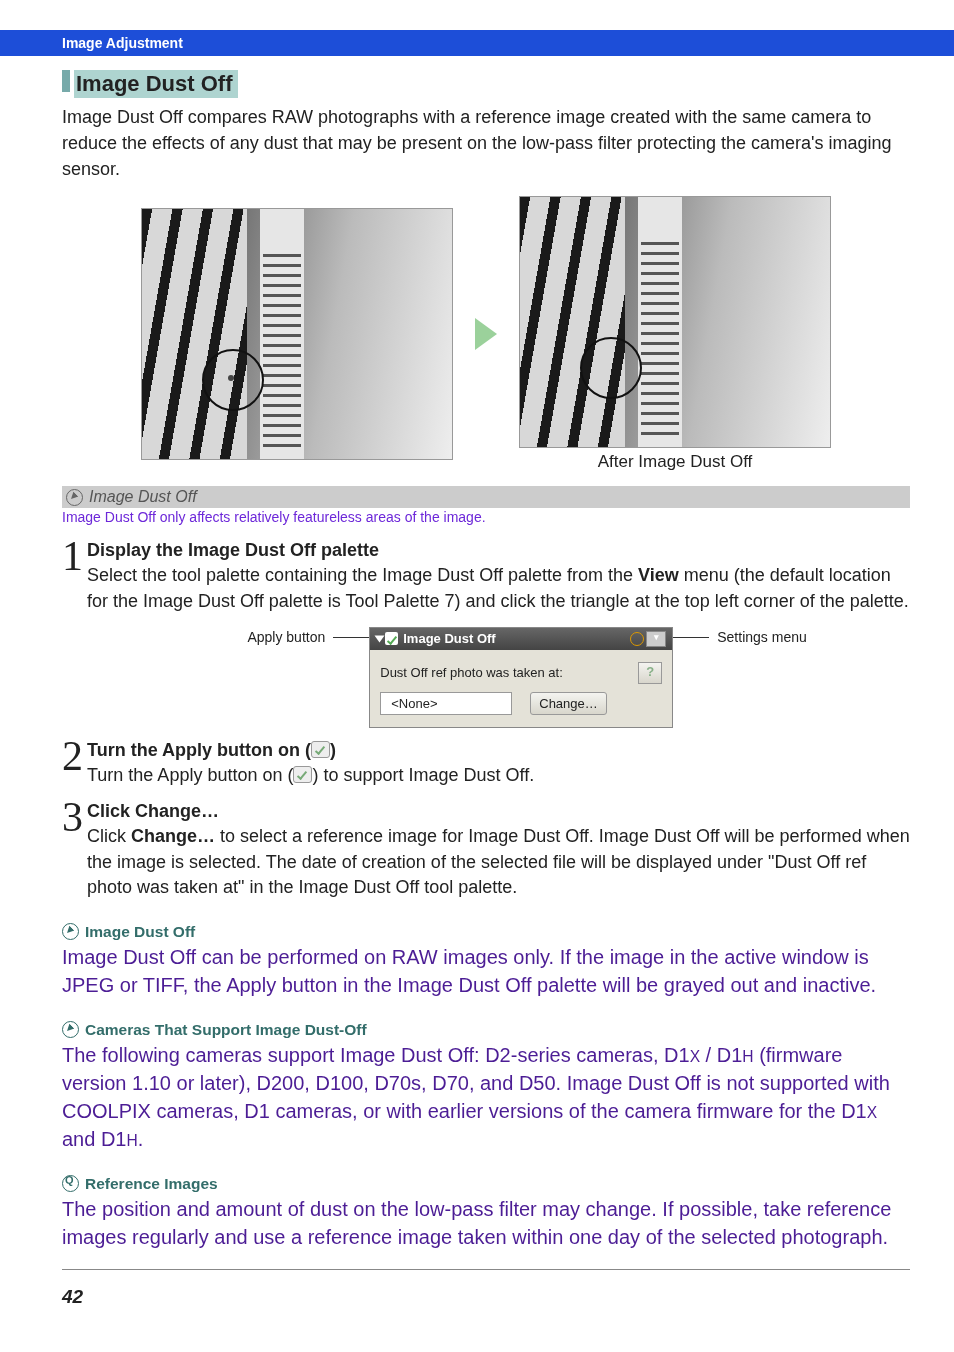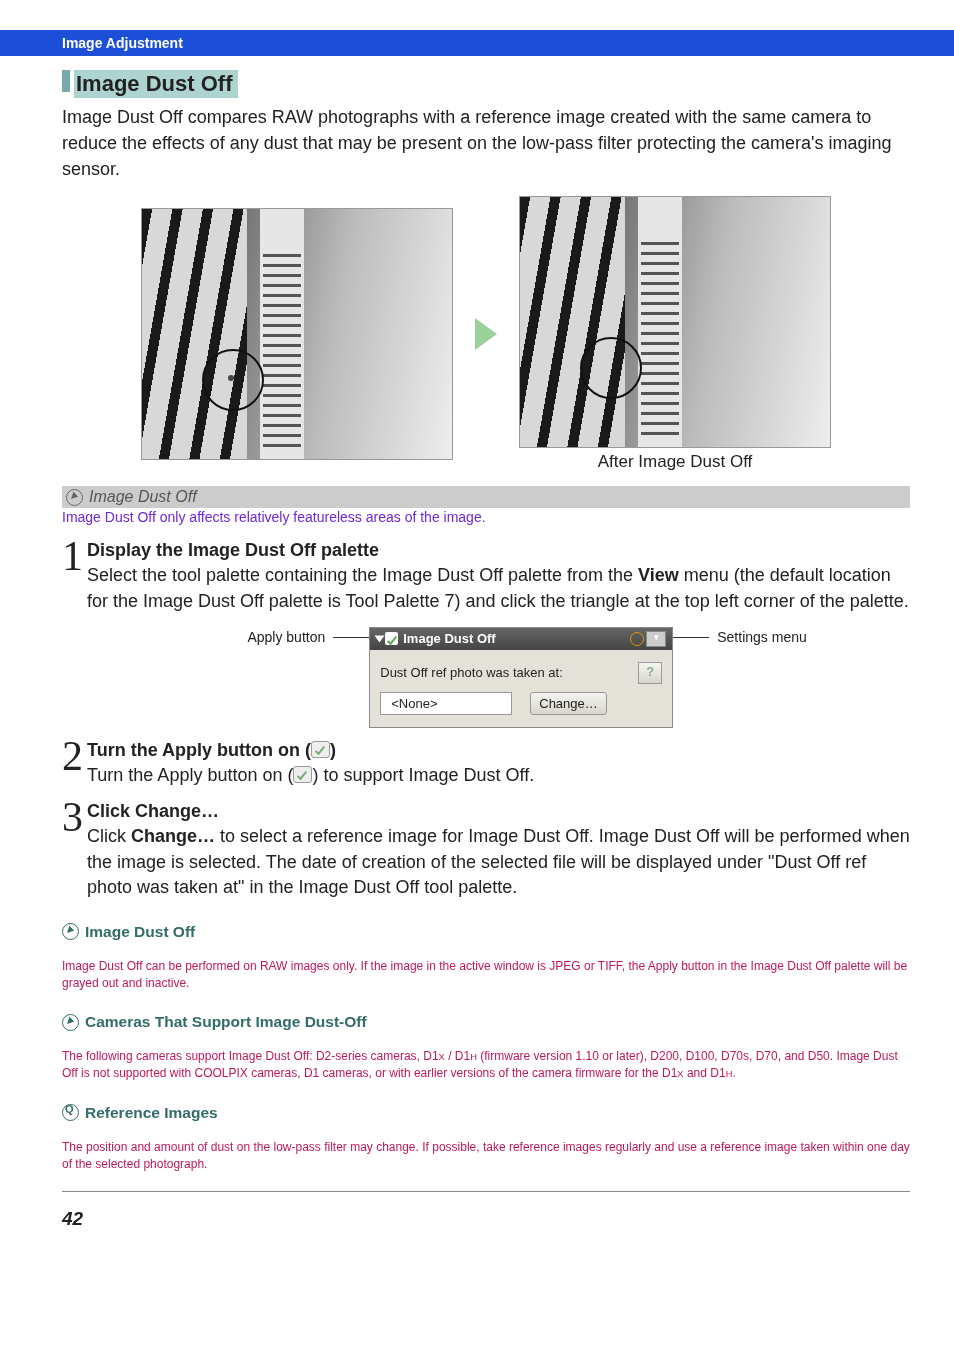--- a/index.html
+++ b/index.html
@@ -42,21 +42,21 @@
 .pal-row{display:flex;align-items:center;}
 .qbtn{width:22px;height:20px;background:linear-gradient(#f4f4f0,#d8d6cc);border:1px solid #999;color:#88b088;font-weight:bold;text-align:center;font-size:13px;line-height:18px}
 .nonebox{border:1px solid #999;background:#fff;padding:3px 10px;width:110px;font-size:13px;margin-top:8px;display:inline-block}
 .chgbtn{border:1px solid #999;background:linear-gradient(#f4f4f0,#d8d6cc);padding:3px 8px;font-size:13px;display:inline-block;margin-left:18px;border-radius:3px}
 .inline-chk{display:inline-block;width:17px;height:15px;border:1px solid #999;border-radius:3px;background:#eee;position:relative;vertical-align:-2px}
 .inline-chk::after{content:"";position:absolute;left:3px;top:5px;width:8px;height:3px;border-left:2px solid #7a7;border-bottom:2px solid #7a7;transform:rotate(-50deg)}
 .note-head{display:flex;align-items:center;color:#336d6a;font-weight:bold;font-size:15.5px;margin-top:22px}
 .note-ico{width:15px;height:15px;border:1.4px solid #336d6a;border-radius:50%;margin-right:6px;position:relative}
 .note-ico.pencil2::after{content:"";position:absolute;left:3px;top:3px;width:7px;height:7px;background:#336d6a;transform:rotate(45deg);clip-path:polygon(0 0,100% 0,50% 100%)}
 .note-ico.mag::after{content:"Q";position:absolute;left:2px;top:-2px;font-size:11px;font-weight:bold}
-.note-txt{color:#be185d;font-size:12px;line-height:1.4;margin-top:17px}
+.note-txt{color:#4c1d95;font-size:20px;line-height:1.4;margin-top:2px}
 .hr{border:none;border-top:1px solid #888;margin-top:18px}
 .pgnum{font-style:italic;font-weight:bold;font-size:19px;margin-top:16px}
 .sc{font-size:0.78em}
 </style>
 </head>
 <body>
 
 <div class="page">
 <div class="hdr-bar">Image Adjustment</div>
 

